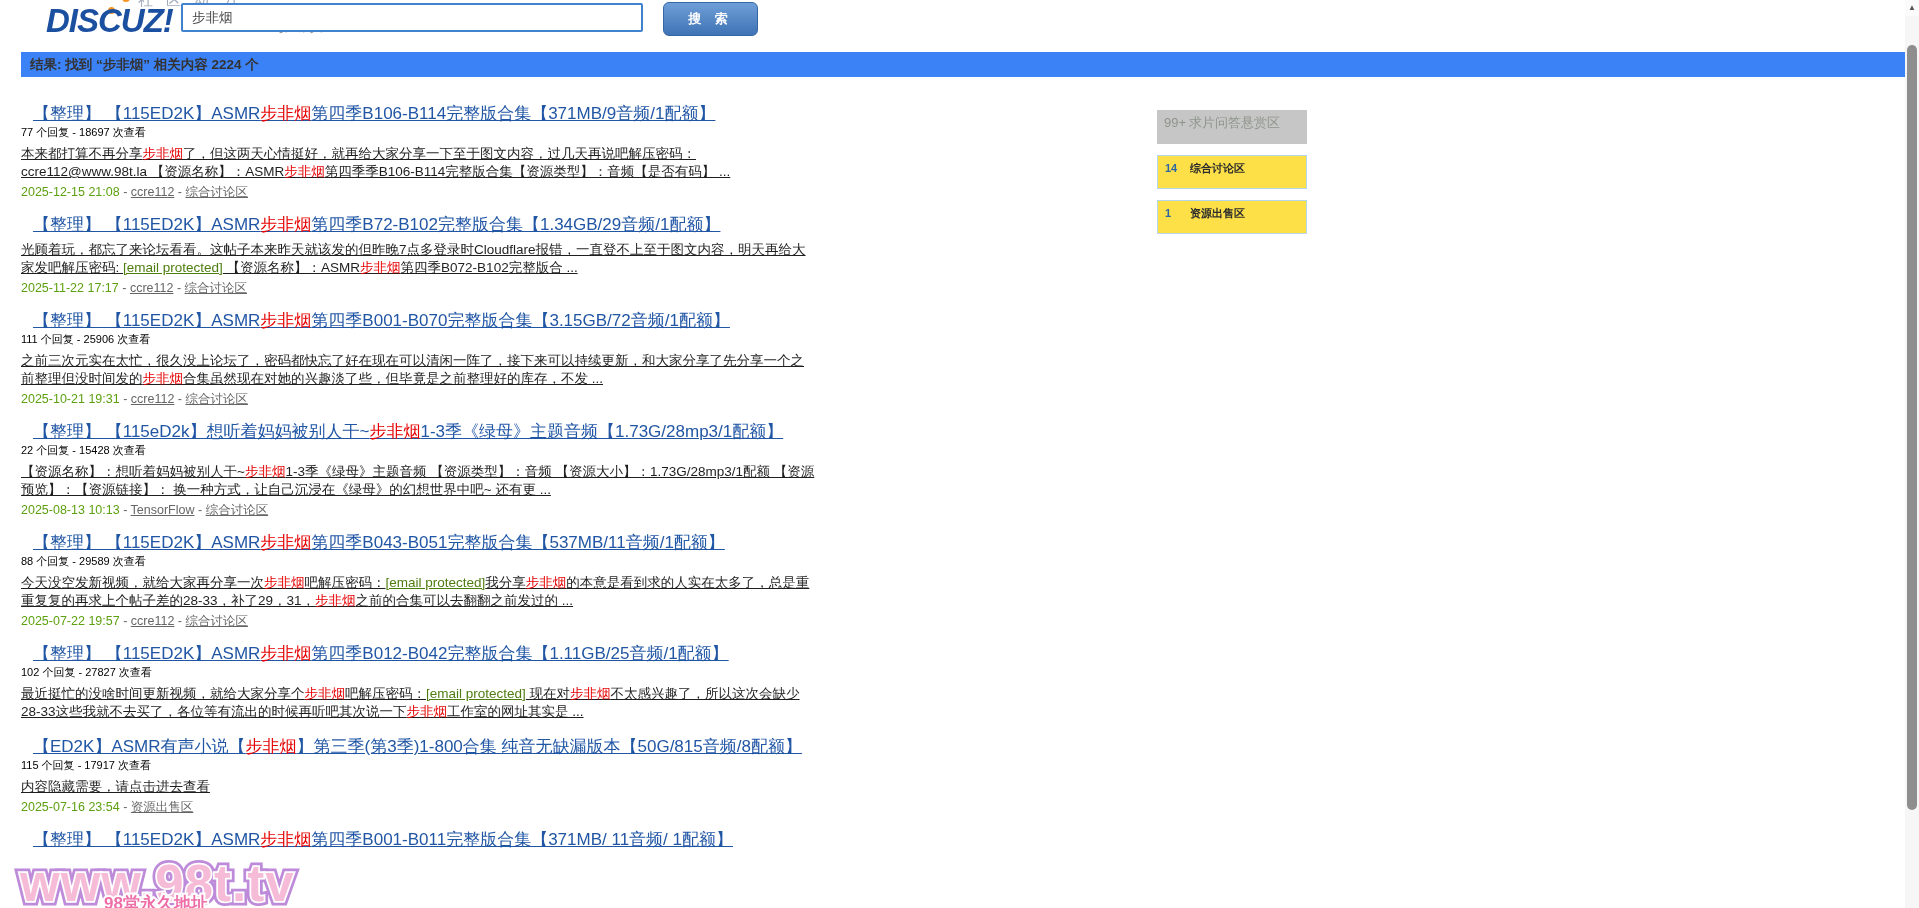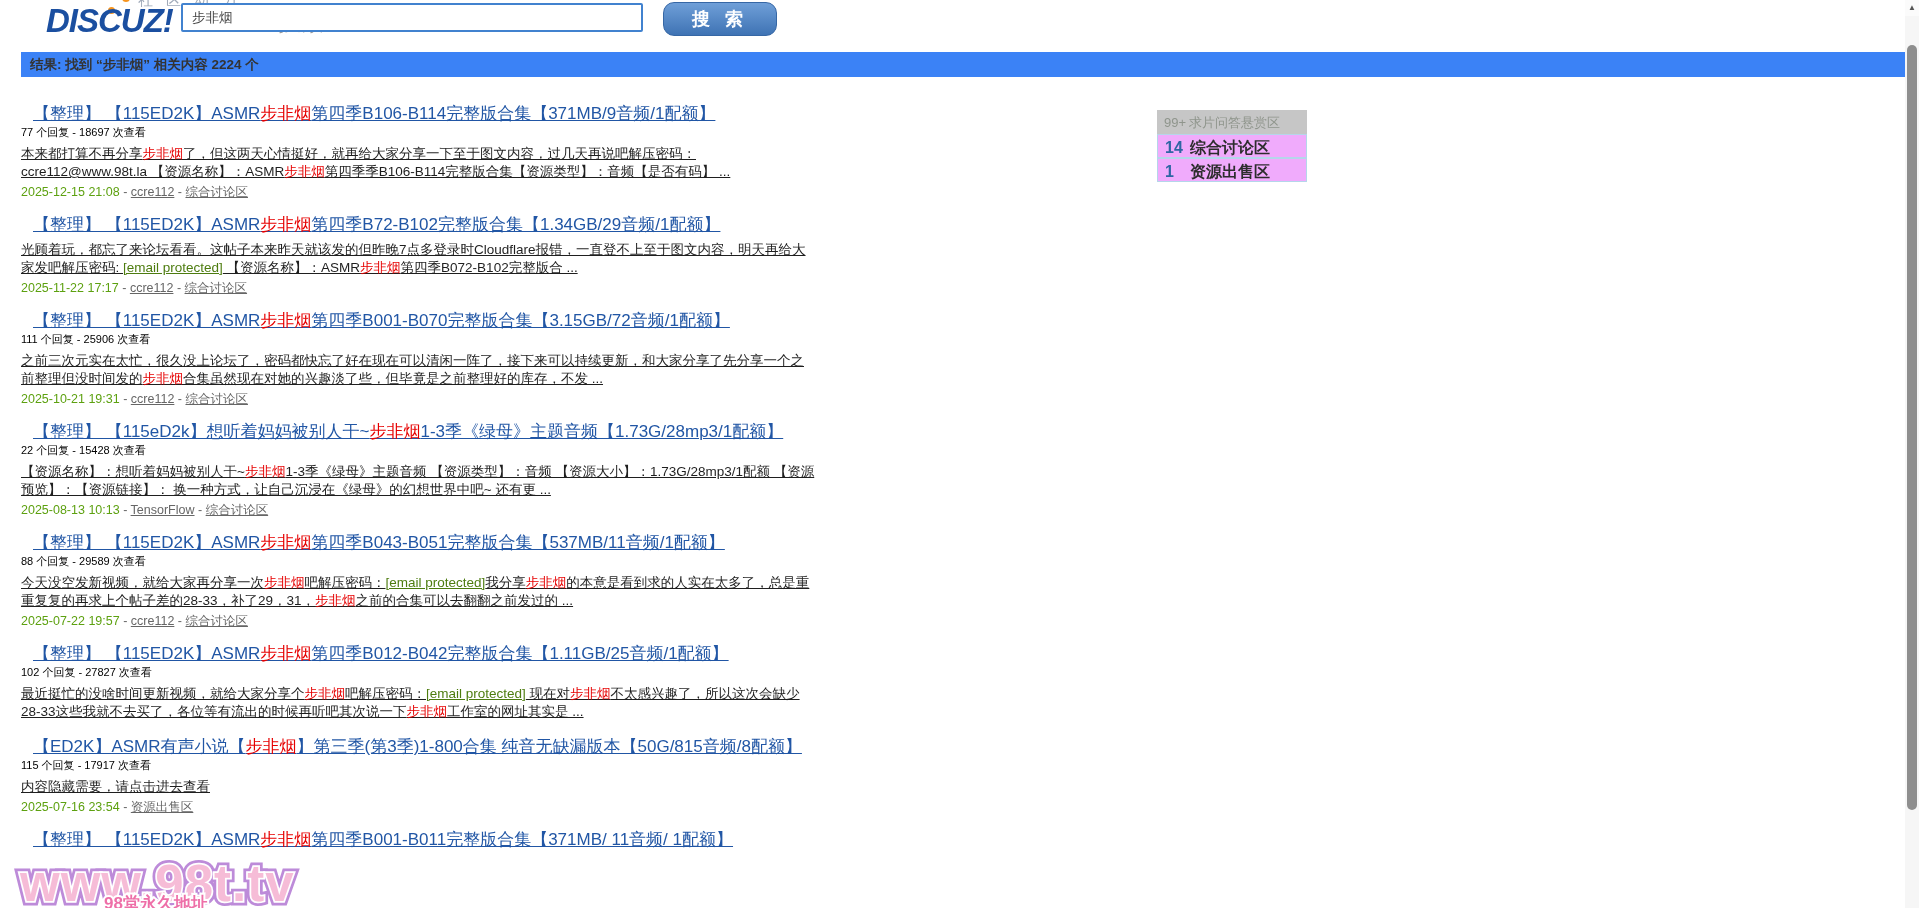--- a/index.html
+++ b/index.html
@@ -13,23 +13,23 @@
     font-style:italic; color:#1b4fa0; letter-spacing:-1px; }
   .logo-cn { position:absolute; left:104px; top:-9px; font-size:15px; color:#9fa9b8; letter-spacing:13px; white-space:nowrap; }
   .logo-sub { position:absolute; left:244px; top:7px; font-size:23px; color:#9a9a9a; }
   .logo-ring { position:absolute; left:88px; top:-6px; width:8px; height:8px;
     border:3px solid #f7941d; border-radius:50%; }
   .logo-dot { position:absolute; left:74px; top:7px; width:7px; height:7px;
     background:#f7941d; border-radius:50%; }
   .search-input { position:absolute; left:181px; top:3px; width:462px; height:29px;
     border:2px solid #4182cf; border-radius:2px; font-size:13.5px; color:#444;
     padding:0 9px; outline:none; font-family:inherit; }
-  .search-btn { position:absolute; left:663px; top:2px; width:114px; height:34px;
-    background:linear-gradient(#6f9fd8,#3f73b4); color:#fff; font-size:18px; font-weight:bold;
-    border:1px solid #3667a5; border-radius:11px; letter-spacing:5px; cursor:pointer; font-family:inherit; }
+  .search-btn { position:absolute; left:663px; top:2px; width:95px; height:34px;
+    background:linear-gradient(#6f9fd8,#3f73b4); color:#fff; font-size:13px; font-weight:bold;
+    border:1px solid #3667a5; border-radius:6px; letter-spacing:5px; cursor:pointer; font-family:inherit; }
 
   
   .result-bar { margin:8px 0 0 21px; width:1884px; height:25px; line-height:25px;
     background:#3b82f6; padding-left:9px; font-size:13.5px; font-weight:bold; color:#333; }
 
   
   .results { margin:26px 0 0 21px; width:800px; }
   .result { margin-bottom:15px; }
   .r-title { padding-left:12px; line-height:22px; white-space:nowrap; }
   .r-title a { color:#2156a5; text-decoration:underline; font-size:17px; cursor:pointer; }
@@ -38,25 +38,25 @@
   .r-desc { font-size:13.5px; color:#1f1f1f; line-height:18px; margin-top:5px; width:795px;text-decoration:underline; }
   .r-desc .hl { color:#e60000; }
   .r-desc .lnk { color:#4d7c0f; text-decoration:underline; cursor:pointer; }
   .r-meta { font-size:12.5px; margin-top:4px; line-height:14px; }
   .r-meta .date { color:#5da110; }
   .r-meta .sep { color:#666; }
   .r-meta a { color:#666; text-decoration:underline; cursor:pointer; }
 
   
   .sidebar { position:absolute; left:1157px; top:110px; width:150px; }
-  .sb-item { height:24px; line-height:25px; padding:0 7px;
+  .sb-item { height:34px; line-height:25px; margin-bottom:11px; padding:0 7px;
     white-space:nowrap; cursor:pointer; }
   .sb-disabled { background:#c6c6c6; font-size:13px; }
   .sb-disabled .sb-count, .sb-disabled .sb-label { color:#8f958c; font-weight:normal; }
-  .sb-normal { background:#f0abfc; border:1px solid #b5d6ea; font-size:16px; font-weight:bold; }
+  .sb-normal { background:#fde047; border:1px solid #b5d6ea; font-size:11px; font-weight:bold; }
   .sb-count { color:#2e66a4; display:inline-block; min-width:25px; }
   .sb-label { color:#2d2d2d; }
 
   
   .wm { position:absolute; left:20px; top:848px; width:340px; height:75px; z-index:6; }
   .wm-main { position:absolute; left:0; top:6px; font-size:51px; font-weight:bold;
     letter-spacing:1px; white-space:nowrap; }
   .wm-l1 { -webkit-text-stroke:9px #bd8bd9; color:#bd8bd9; }
   .wm-l2 { -webkit-text-stroke:3.5px #ffffff; color:#fff; }
   .wm-l3 { color:#f6bcd7; }

